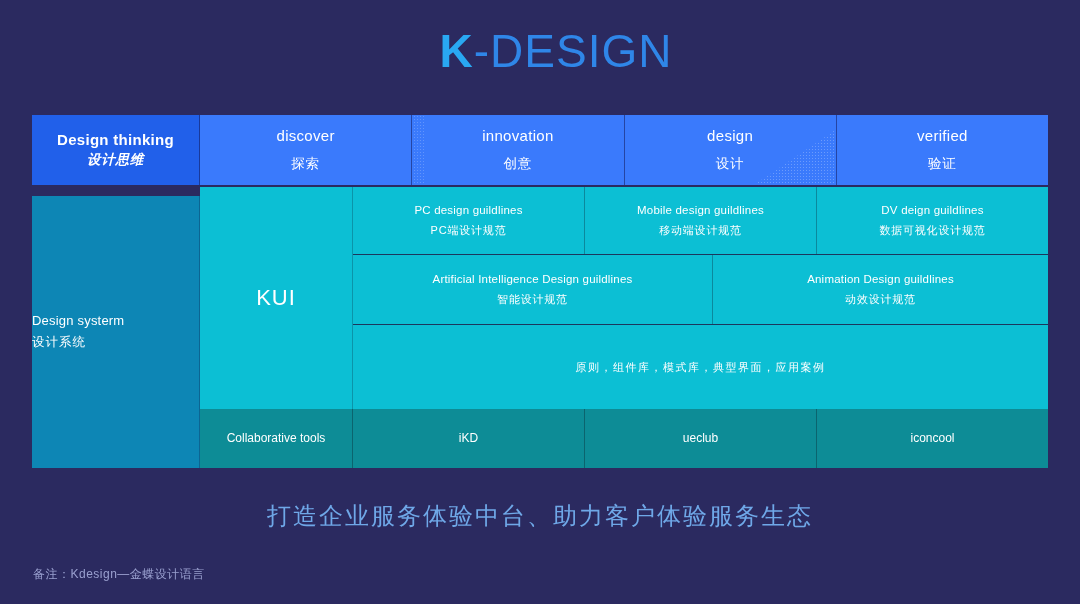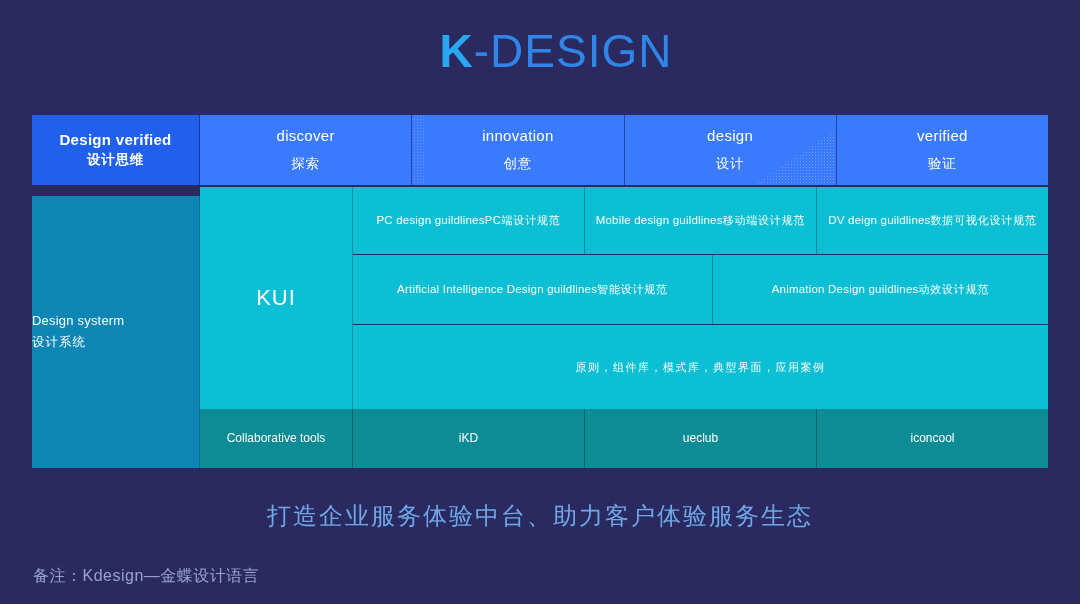--- a/index.html
+++ b/index.html
@@ -75,21 +75,21 @@
   .hcell .cn {
     font-size: 13.5px;
     line-height: 1.5;
     letter-spacing: .8px;
   }
   .hcell.primary {
     background: #2160ea;
     width: 168px;
   }
   .hcell.primary .en { font-weight: bold; font-size: 15px; }
-  .hcell.primary .cn { font-weight: bold; }
+  .hcell.primary .cn { font-weight: bold; font-style: italic; }
   .hcell.step {
     background: #3a7afc;
     flex: 1 1 0;
     gap: 8px;
   }
   .hcell.step.textured::after {
     content: "";
     position: absolute;
     right: -4px;
     bottom: 0;
@@ -163,21 +163,21 @@
     flex-direction: column;
   }
   .grow {
     display: flex;
     box-sizing: border-box;
     border-bottom: 1px solid rgba(12, 70, 90, .45);
   }
   .grow:last-child { border-bottom: none; }
   .gcell {
     display: flex;
-    flex-direction: row;
+    flex-direction: column;
     align-items: center;
     justify-content: center;
     background: #0cbfd4;
     box-sizing: border-box;
     border-right: 1px solid rgba(12, 70, 90, .45);
     text-align: center;
   }
   .gcell:last-child { border-right: none; }
   .gcell .en { font-size: 11.5px; line-height: 1.8; letter-spacing: .2px; }
   .gcell .cn { font-size: 11px; line-height: 1.8; letter-spacing: .8px; }
@@ -220,38 +220,38 @@
     text-align: center;
     font-size: 24px;
     color: #6fa8e8;
     letter-spacing: 2px;
     white-space: nowrap;
   }
   #footnote {
     position: absolute;
     left: 33px;
     top: 566px;
-    font-size: 16px;
+    font-size: 12px;
     color: #9aa0cf;
     letter-spacing: .5px;
     white-space: nowrap;
   }
 </style>
 </head>
 <body>
 
 <div id="title">
   <span class="k">K</span><span class="rest">-DESIGN</span>
 </div>
 
 <div id="matrix">
 
   <div id="header-row">
     <div class="hcell primary">
-      <span class="en">Design verified</span>
+      <span class="en">Design thinking</span>
       <span class="cn">设计思维</span>
     </div>
     <div class="hcell step">
       <span class="en">discover</span>
       <span class="cn">探索</span>
     </div>
     <div class="hcell step textured-left">
       <span class="en">innovation</span>
       <span class="cn">创意</span>
     </div>

